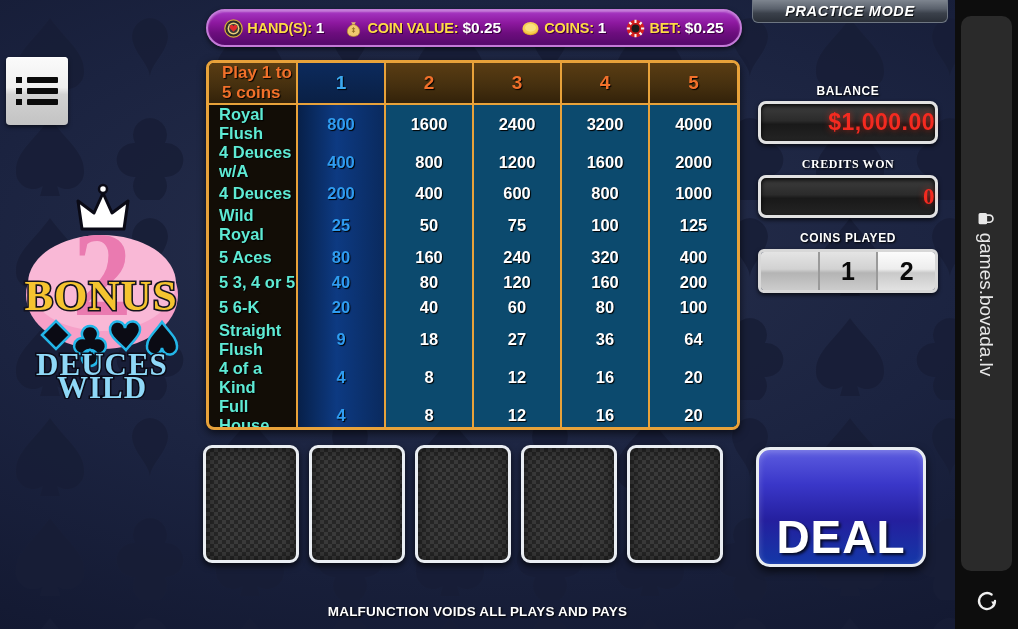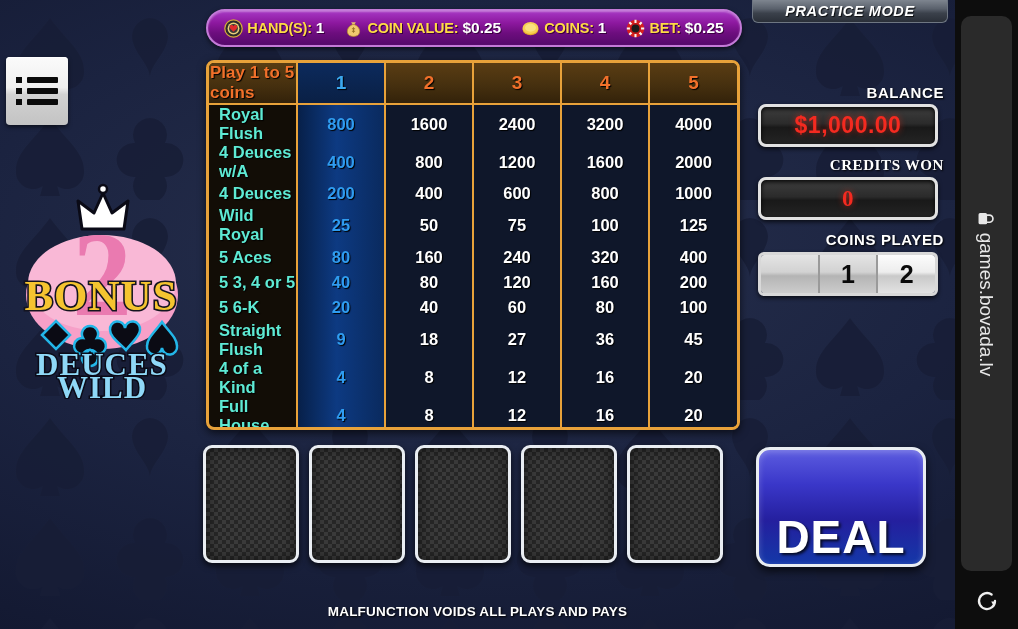--- a/index.html
+++ b/index.html
@@ -97,21 +97,21 @@
   .pt-table { width: 100%; height: 100%; border-collapse: collapse; table-layout: fixed; }
   .pt-table th, .pt-table td { padding: 0; }
 
   .pt-head th {
     height: 39px;
     background: linear-gradient(180deg,#5a3d13 0%,#46300f 55%,#33220a 100%);
     border-bottom: 2px solid #e8a23a;
   }
   .pt-head th.c-label {
     color: #f1702a; font-size: 17px; font-weight: bold;
-    text-align: left; padding-left: 1px;
+    text-align: left; padding-left: 13px;
     text-shadow: 1px 1px 1px #000;
   }
   .pt-head th.c-num {
     color: #f1702a; font-size: 19px; font-weight: bold; text-align: center;
     text-shadow: 1px 1px 1px #000;
     border-left: 2px solid #e8a23a;
   }
   .pt-head th.c-num.hot {
     color: #3ba8ee;
     background: linear-gradient(180deg,#0c2a5c 0%,#0a2045 100%);
@@ -123,43 +123,43 @@
   td.c-label {
     color: #5eead4; font-size: 16.5px; font-weight: bold;
     text-align: left; padding-left: 10px;
     text-shadow: 1px 1px 1px #000;
     background: transparent;
   }
   td.c-val {
     color: #ffffff; font-size: 16.5px; font-weight: bold; text-align: center;
     text-shadow: 1px 1px 1px #000;
     border-left: 2px solid #e8a23a;
-    background: #0f172a;
+    background: #0c4a6e;
   }
   td.c-val.hot {
     color: #2f9cf0;
     background: linear-gradient(90deg,#072049 0%,#0d3a82 45%,#0a2a5e 100%);
     border-left: 2px solid #e8a23a;
     border-right: 2px solid #e8a23a;
   }
 
   
   .rp { position: absolute; }
   .rp-title {
-    font-size: 15px; font-weight: bold; color: #ffffff;
-    letter-spacing: .6px; text-align: right; width: 192px;
+    font-size: 12px; font-weight: bold; color: #ffffff;
+    letter-spacing: .6px; text-align: center; width: 192px;
     text-shadow: 1px 1px 2px #000;
   }
   .rp-readout {
     width: 180px; height: 43px; margin: 3px auto 0;
     border-radius: 8px;
     background: linear-gradient(180deg,#3e3e3e 0%,#2b2b2b 45%,#191919 55%,#242424 100%);
     border: 3px solid #e2e2e2;
     box-shadow: 0 2px 4px rgba(0,0,0,.7), inset 0 2px 4px rgba(0,0,0,.9);
-    display: flex; align-items: center; justify-content: center;
+    display: flex; align-items: center; justify-content: flex-end;
   }
   .rp-readout span {
     font-size: 23px; font-weight: bold; color: #f42a20;
     text-shadow: 0 0 6px rgba(255,40,20,.55);
     letter-spacing: .5px;
   }
   .seg {
     width: 180px; height: 44px; margin: 4px auto 0;
     border-radius: 6px; overflow: hidden;
     border: 3px solid #d8d8d8;
@@ -430,21 +430,21 @@
               <td class="c-val">60</td>
               <td class="c-val">80</td>
               <td class="c-val">100</td>
             </tr>
             <tr>
               <td class="c-label">Straight Flush</td>
               <td class="c-val hot">9</td>
               <td class="c-val">18</td>
               <td class="c-val">27</td>
               <td class="c-val">36</td>
-              <td class="c-val">45</td>
+              <td class="c-val">64</td>
             </tr>
             <tr>
               <td class="c-label">4 of a Kind</td>
               <td class="c-val hot">4</td>
               <td class="c-val">8</td>
               <td class="c-val">12</td>
               <td class="c-val">16</td>
               <td class="c-val">20</td>
             </tr>
             <tr>

